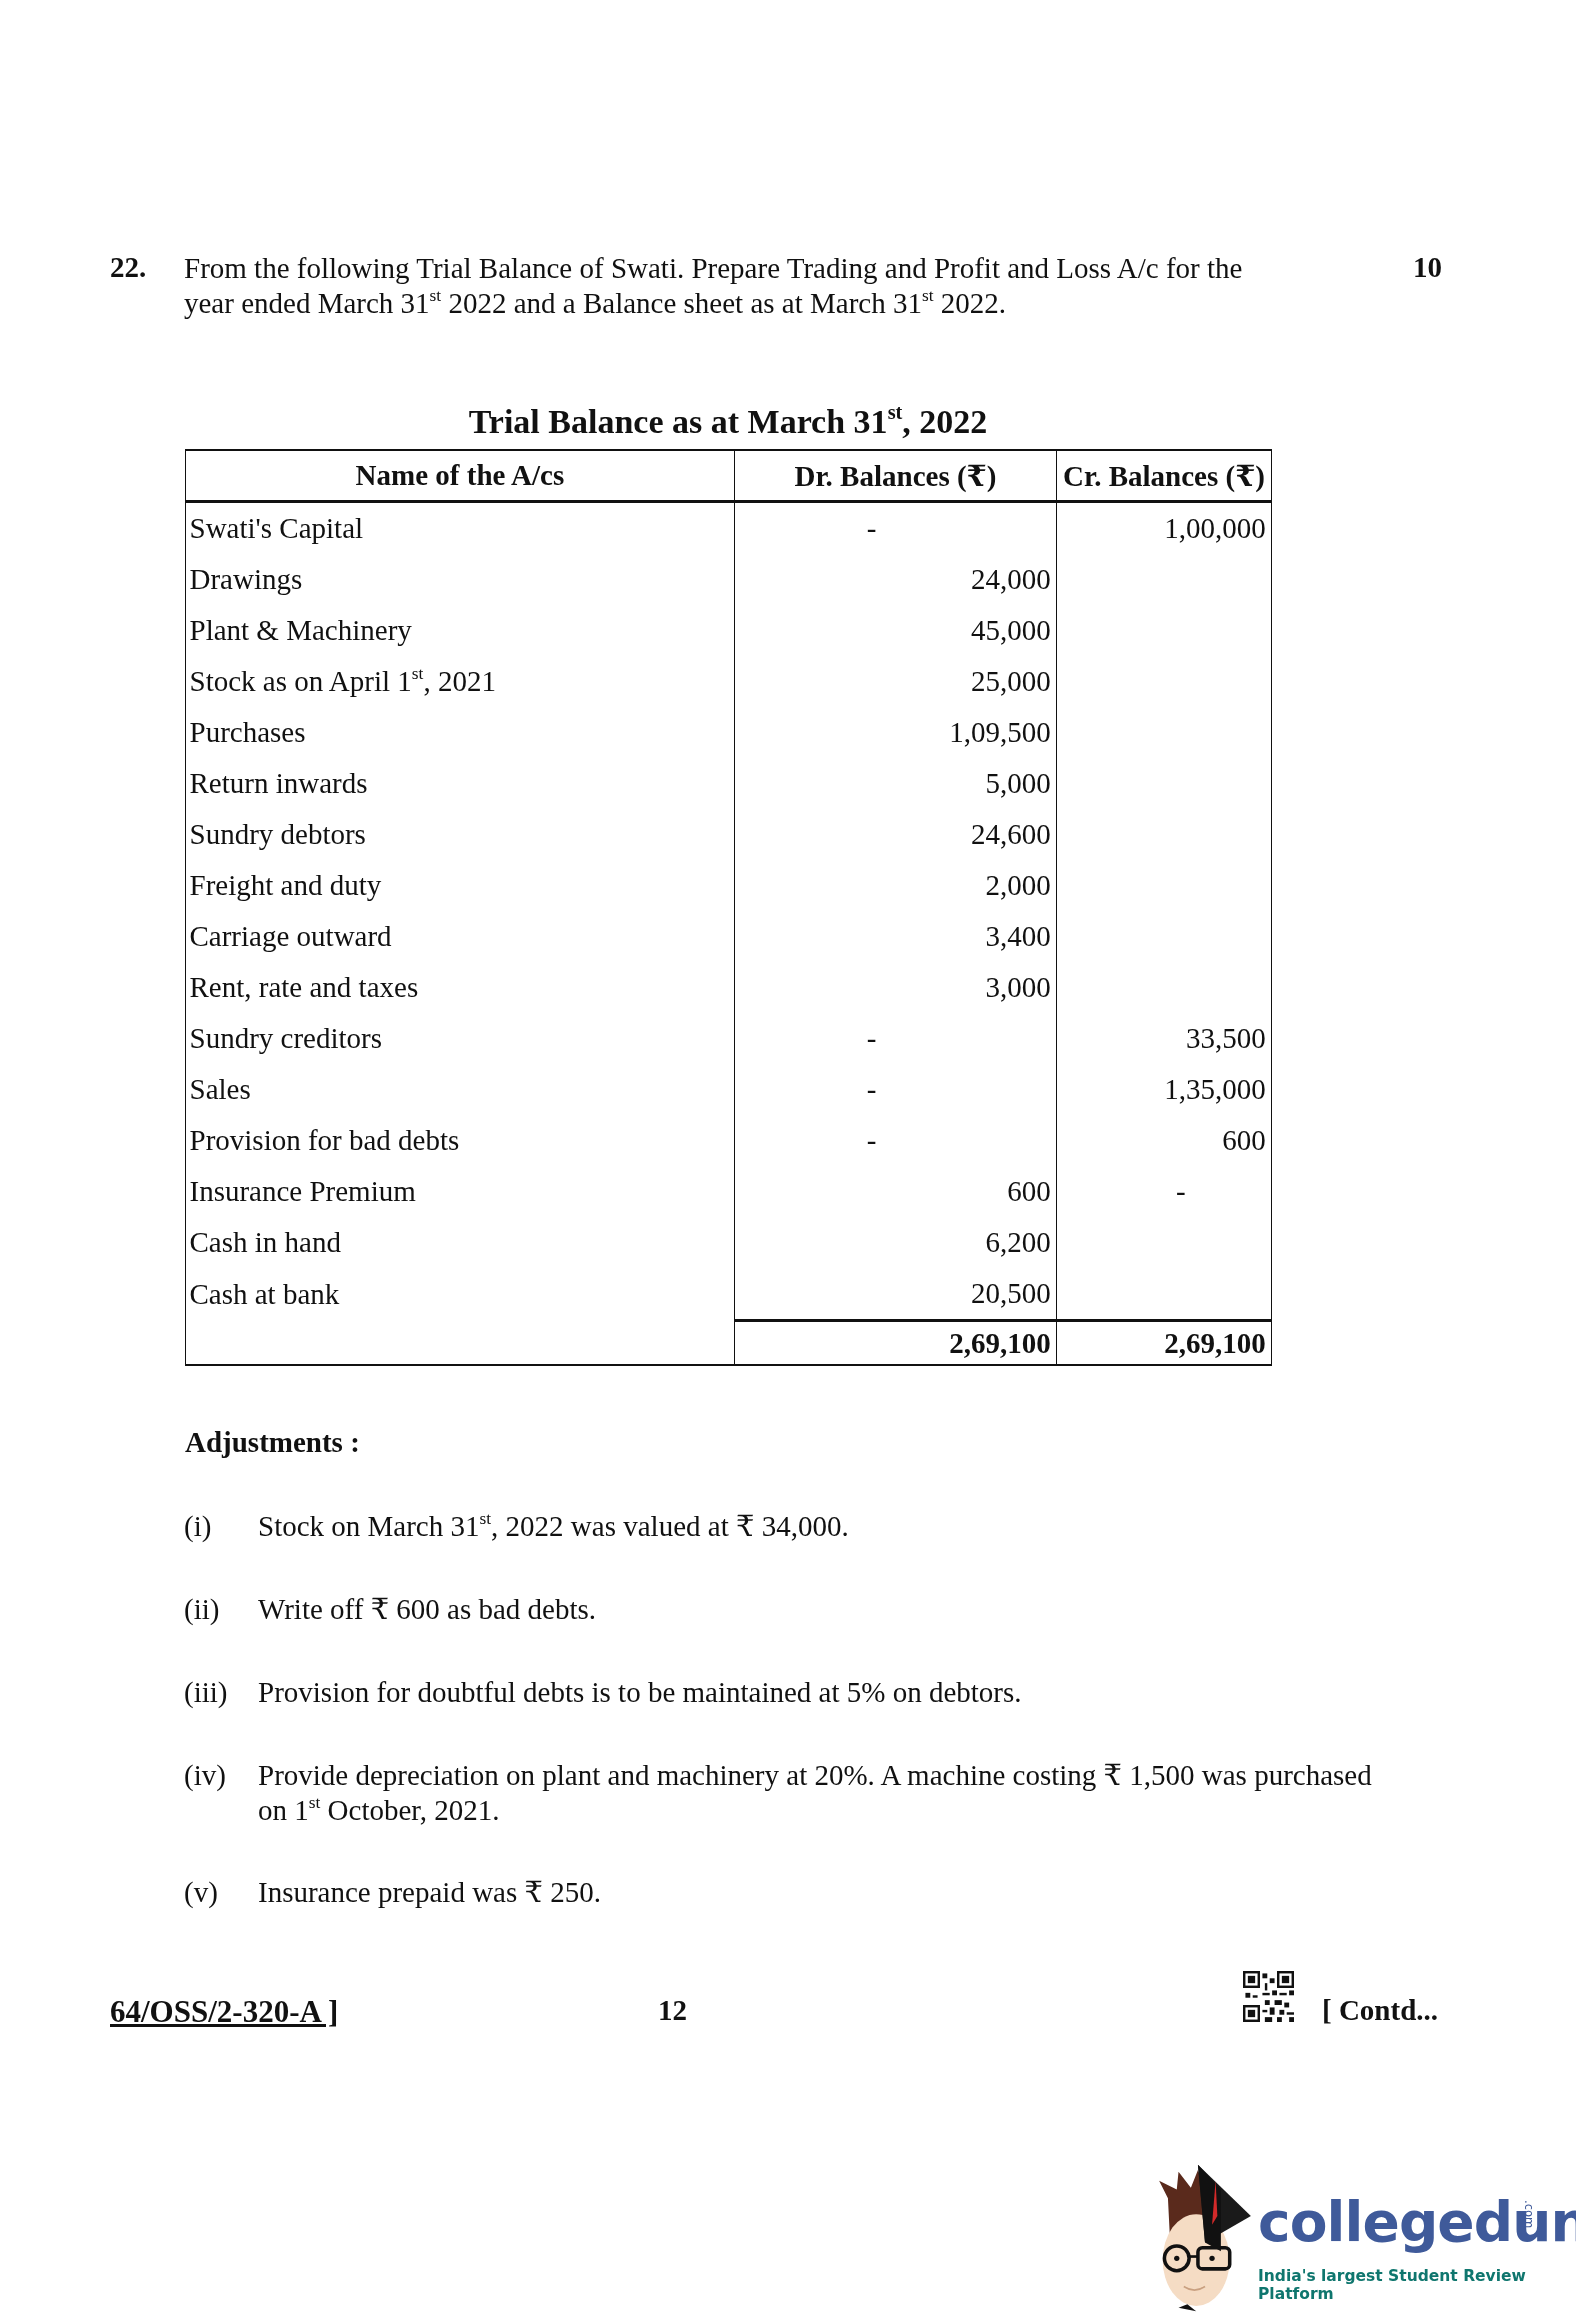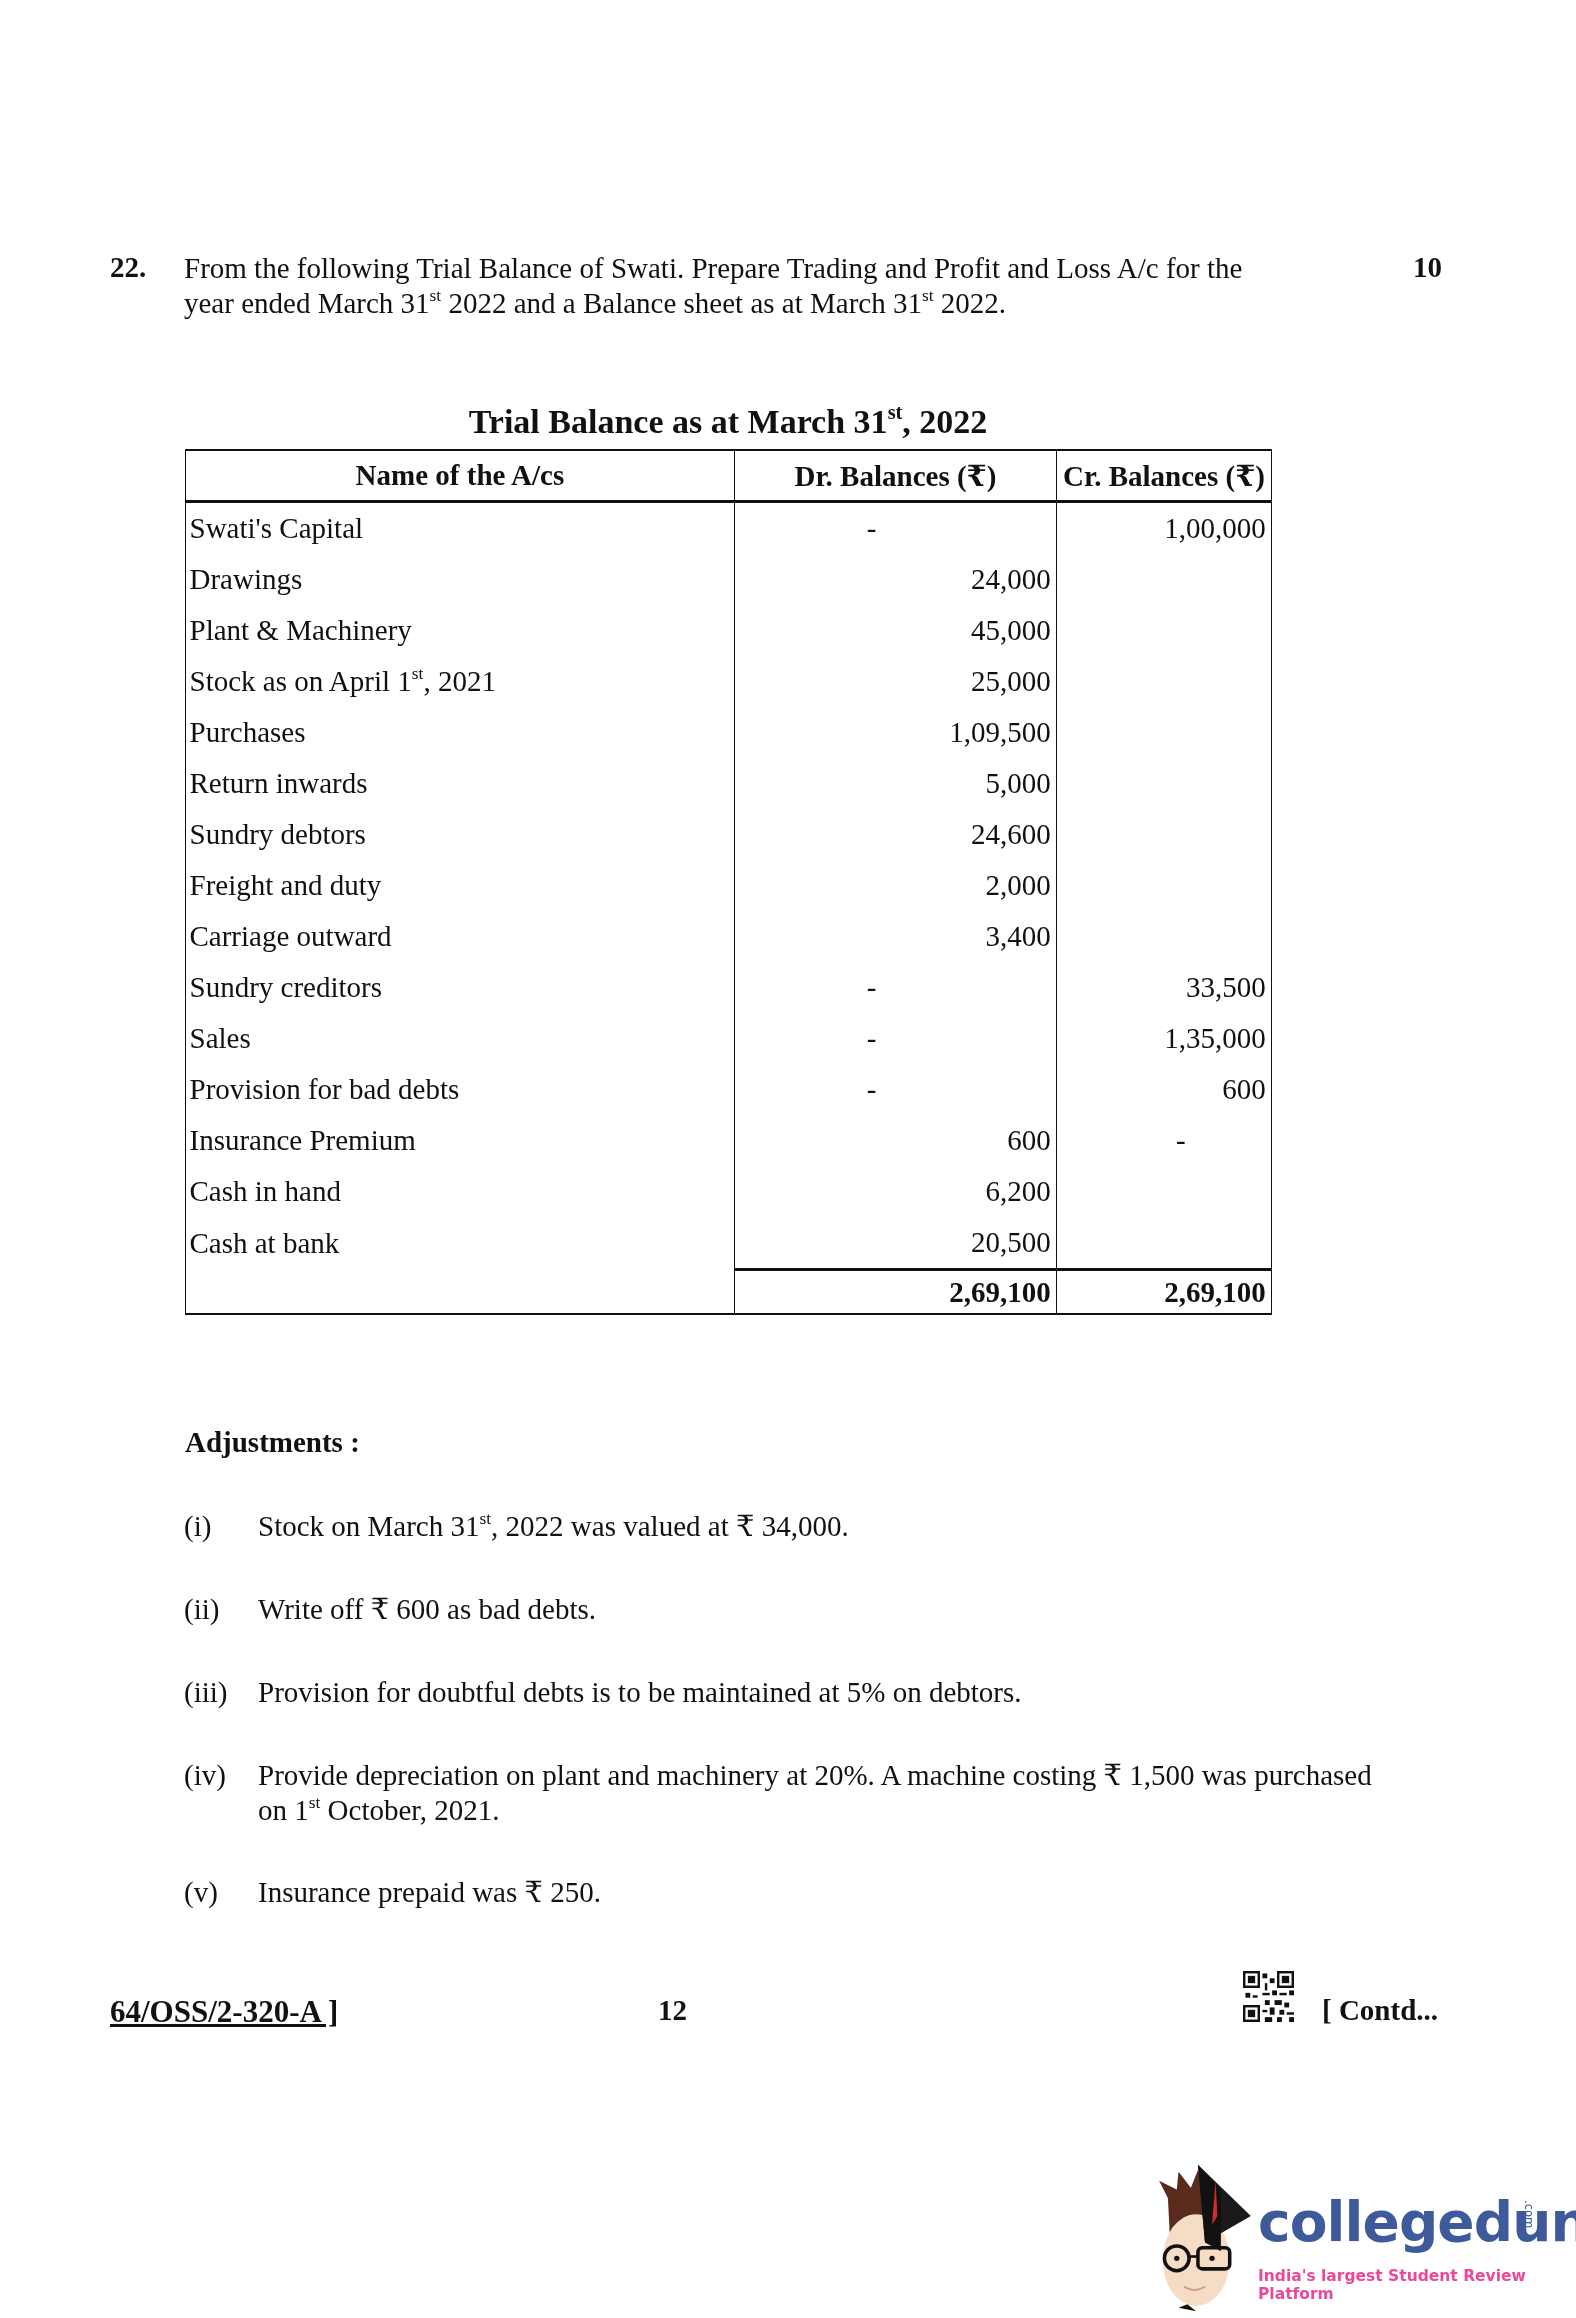--- a/index.html
+++ b/index.html
@@ -35,21 +35,21 @@
 
   .footer-code { left: 110px; top: 1994px; font-size: 31px; font-weight: bold; text-decoration: underline; }
   .footer-page { left: 658px; top: 1994px; font-size: 29px; font-weight: bold; }
   .qr { left: 1243px; top: 1971px; width: 51px; height: 51px; }
   .contd { left: 1322px; top: 1994px; font-size: 29px; font-weight: bold; }
   .logo-word { left: 1258px; top: 2190px; font-family: "DejaVu Sans", sans-serif; font-size: 55px;
                font-weight: bold; color: #3f5a9a; letter-spacing: -0.9px; }
   .logo-com { left: 1536px; top: 2200px; font-family: "DejaVu Sans", sans-serif; font-size: 11.5px;
               color: #3f5a9a; transform: rotate(90deg); transform-origin: left top; }
   .logo-tag { left: 1258px; top: 2267px; font-family: "DejaVu Sans", sans-serif; font-size: 15.5px;
-              font-weight: bold; color: #ec4899; }
+              font-weight: bold; color: #0f766e; }
 </style>
 </head>
 <body>
 
 <div class="abs qnum">22.</div>
 <div class="abs qtext">
   <div>From the following Trial Balance of Swati.  Prepare Trading and Profit and Loss A/c for the</div>
   <div><span>year ended March 31</span><sup>st</sup><span> 2022 and a Balance sheet as at March 31</span><sup>st</sup><span> 2022.</span></div>
 </div>
 <div class="abs marks">10</div>
@@ -101,20 +101,25 @@
         <td class="cr"></td>
       </tr>
       <tr>
         <td class="name">Freight and duty</td>
         <td class="dr">2,000</td>
         <td class="cr"></td>
       </tr>
       <tr>
         <td class="name">Carriage outward</td>
         <td class="dr">3,400</td>
+        <td class="cr"></td>
+      </tr>
+      <tr>
+        <td class="name">Rent, rate and taxes</td>
+        <td class="dr">3,000</td>
         <td class="cr"></td>
       </tr>
       <tr>
         <td class="name">Sundry creditors</td>
         <td class="dr dash">-</td>
         <td class="cr">33,500</td>
       </tr>
       <tr>
         <td class="name">Sales</td>
         <td class="dr dash">-</td>

